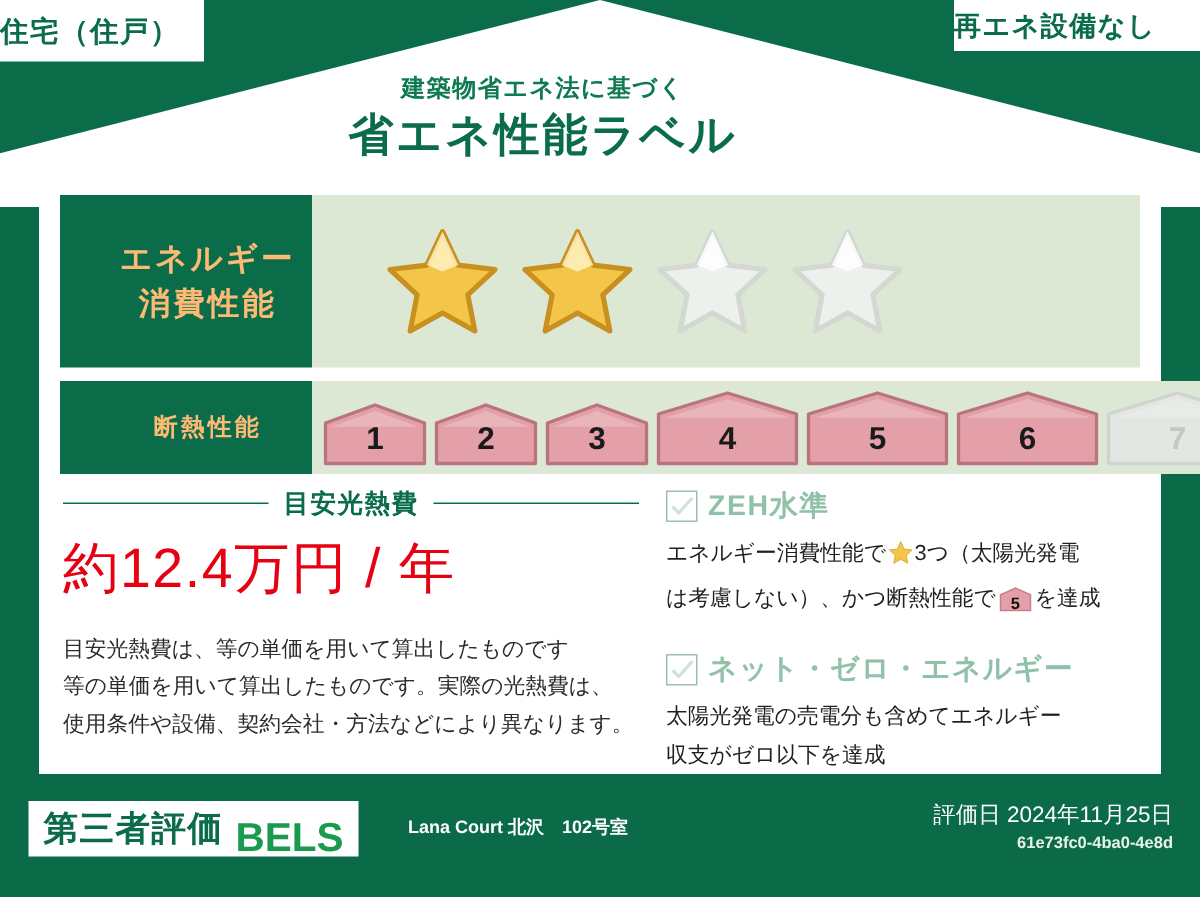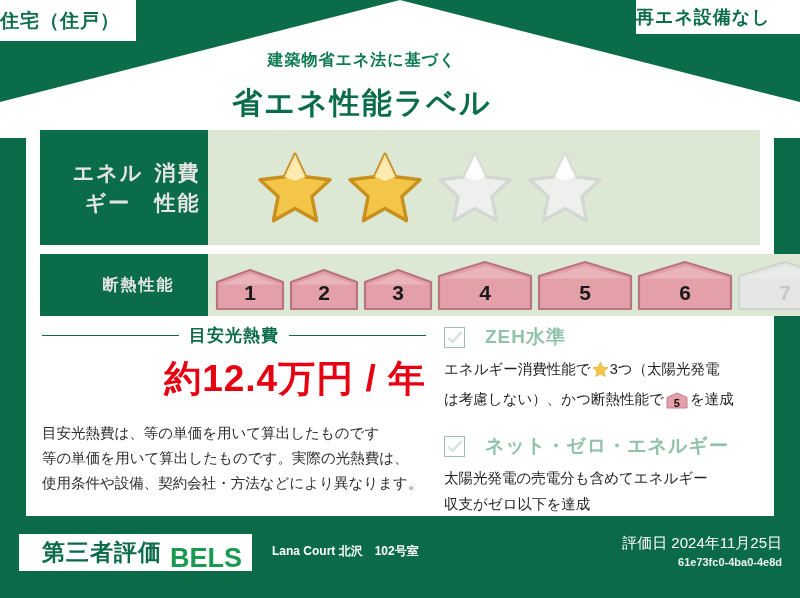--- a/index.html
+++ b/index.html
@@ -37,41 +37,41 @@
   .title-wrap {
     position: absolute; left: 0; top: 50px; width: 724px;
     text-align: center; z-index: 6;
   }
   .title-sub {
     color: #0e7a52; font-size: 16px; font-weight: bold; letter-spacing: 1px;
     line-height: 20px;
   }
   .title-main {
     color: #0a6c49; font-size: 30px; font-weight: bold; letter-spacing: 2px;
-    line-height: 38px; margin-top: 14px;
+    line-height: 38px; margin-top: 2px;
   }
 
   
   #card {
     position: absolute; left: 26px; top: 112px;
     width: 748px; height: 404px;
     background: #ffffff;
   }
 
   
   .perf-row {
     position: absolute; left: 14px; display: flex; align-items: stretch;
   }
   #row-energy { top: 18px; width: 720px; height: 115px; }
   #row-insul  { top: 142px; width: 720px; height: 62px; }
 
   .perf-label {
-    background: #0a6c49; color: #e5e5e5;
+    background: #0a6c49; color: #fdba74;
     font-weight: bold; letter-spacing: 2px;
-    display: flex; flex-direction: row;
+    display: flex; flex-direction: column;
     align-items: center; justify-content: center;
     flex: 0 0 168px;
     text-align: center;
     padding-left: 29px;
   }
   #row-energy .perf-label { font-size: 21px; line-height: 30px; }
   #row-insul  .perf-label { font-size: 16px; }
 
   .perf-value {
     flex: 1 1 auto; background: #dde8d4;
@@ -103,33 +103,33 @@
   .col-left  { position: absolute; left: 16px; top: 212px; width: 384px; }
   .col-right { position: absolute; left: 418px; top: 212px; width: 316px; }
 
   .cost-head {
     display: flex; align-items: center; gap: 10px;
     color: #0a6c49; font-size: 17px; font-weight: bold; letter-spacing: 1px;
     justify-content: center;
   }
   .cost-head .rule { flex: 1 1 auto; height: 1px; background: #0a6c49; }
   .cost-amount {
-    color: #e60012; font-size: 37px; font-weight: bold;
-    text-align: right; letter-spacing: 1px; margin-top: 10px;
+    color: #e60012; font-size: 37px; font-weight: normal;
+    text-align: left; letter-spacing: 1px; margin-top: 10px;
     line-height: 44px;
   }
   .cost-note {
     margin-top: 20px; color: #2b2b2b; font-size: 14.5px; line-height: 25px;
     text-align: justify;
   }
   .cost-note div { white-space: nowrap; }
 
   
   .crit { margin-bottom: 16px; }
-  .crit-head { display: flex; align-items: center; gap: 20px; }
+  .crit-head { display: flex; align-items: center; gap: 7px; }
   .chk {
     width: 21px; height: 21px; flex: 0 0 21px;
     border: 1.5px solid #9cc0ac; background: #ffffff;
     position: relative;
   }
   .chk svg { position: absolute; left: 2px; top: 2px; }
   .crit-title {
     color: #8fc2a8; font-size: 19px; font-weight: bold; letter-spacing: 1px;
   }
   .crit-body {
@@ -146,21 +146,21 @@
   
   #footer {
     position: absolute; left: 0; bottom: 0; width: 800px; height: 82px;
     background: #0b6b48;
   }
   .bels-badge {
     position: absolute; left: 19px; top: 18px;
     background: #ffffff; height: 37px; padding: 0 10px;
     display: flex; align-items: center; gap: 8px;
   }
-  .bels-jp { color: #0a6c49; font-size: 23px; font-weight: bold; letter-spacing: 1px; margin-left: 13px; }
+  .bels-jp { color: #0a6c49; font-size: 23px; font-weight: bold; letter-spacing: 1px; }
   .bels-en { color: #1a9a4e; font-size: 27px; font-weight: bold; letter-spacing: 0px; margin-top: 12px; }
   .bldg-name {
     position: absolute; left: 272px; top: 27px;
     color: #ffffff; font-size: 12px; font-weight: bold; white-space: nowrap;
   }
   .eval-date {
     position: absolute; right: 18px; top: 18px;
     color: #ffffff; font-size: 15px; font-weight: normal; text-align: left;
   }
   .eval-id {

